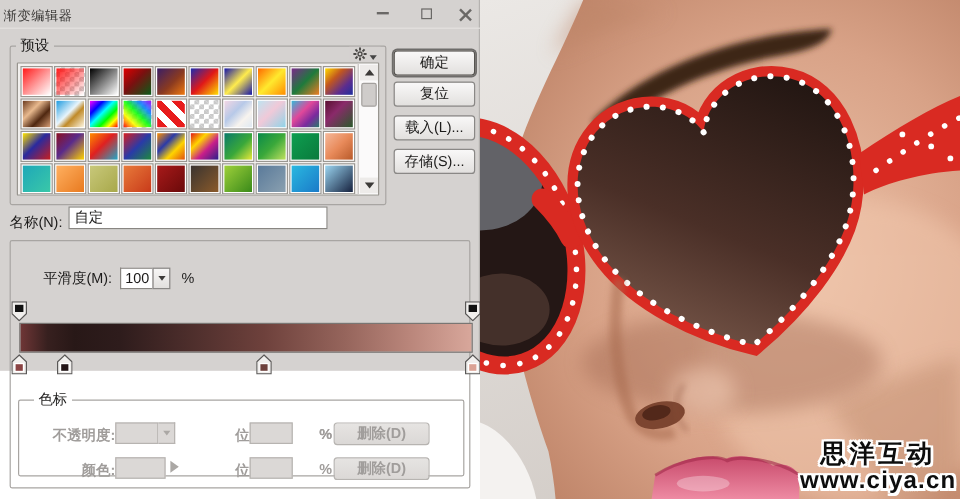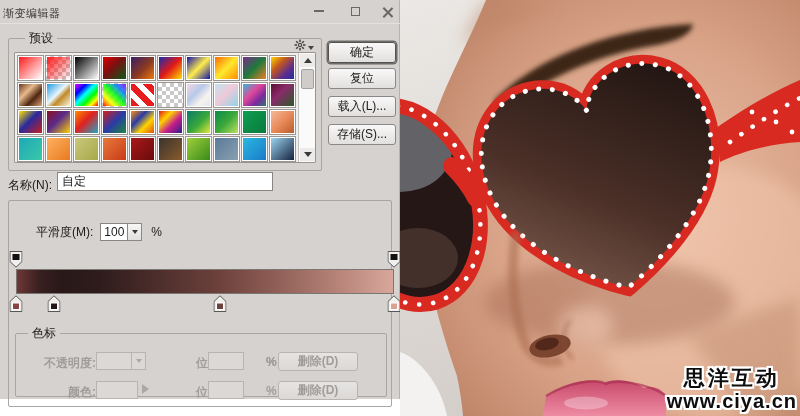--- a/index.html
+++ b/index.html
@@ -1,34 +1,34 @@
 <!DOCTYPE html>
 <html style="--dialog-bg: #d5d2d0; --frame-red: #d92a22; --lens-dark: #2a1a15; --skin: #d8a287; --lip-pink: #d95f7f; --panel-bg: #f2f0ee;"><head>
 <meta charset="utf-8">
 <style>
   :root{
     --dialog-bg:#d5d2d0; --panel-bg:#f2f0ee; --border-dark:#8a8886; --border-mid:#a8a5a2;
     --text:#1c1b1a; --text-disabled:#a09d9b; --frame-red:#d92a22; --lip-pink:#d95f7f;
   }
   *{box-sizing:border-box;margin:0;padding:0;font-family:"Liberation Sans","DejaVu Sans",sans-serif;}
   body{width:800px;height:416px;overflow:hidden;display:flex;background:#fff;}
-  .dialog{position:relative;width:400px;height:399px;background:var(--dialog-bg);border-right:1px solid #b5b2b0;flex:0 0 400px;}
+  .dialog{position:relative;width:400px;height:309px;background:var(--dialog-bg);border-right:1px solid #b5b2b0;flex:0 0 400px;}
   .titlebar{position:absolute;left:0;top:0;width:400px;height:24px;border-bottom:1px solid #e4e1df;}
   .title{position:absolute;left:3px;top:6px;font-size:11px;color:#3a3836;letter-spacing:.5px;}
   .wbtn{position:absolute;top:0;width:30px;height:22px;display:flex;align-items:center;justify-content:center;}
   .wbtn.minb{left:304px}.wbtn.maxb{left:340px}.wbtn.closeb{left:372px}
   .min-glyph{display:block;width:10px;height:2px;background:#6a6866;}
   .max-glyph{display:block;width:9px;height:9px;border:1.5px solid #6a6866;background:transparent;}
   .x-wrap{position:relative;width:11px;height:11px;}
   .x1,.x2{position:absolute;left:5px;top:0;width:1.6px;height:13px;background:#6a6866;}
   .x1{transform:rotate(45deg)}.x2{transform:rotate(-45deg)}
   .fs{position:absolute;border:1px solid var(--border-mid);border-radius:2px;background:transparent;}
   .fs legend{font-size:12px;color:var(--text);padding:0 4px;}
   .fs.presets{left:8px;top:30px;width:314px;height:141px;}
-  .fs.presets legend{margin-left:16px;}
+  .fs.presets legend{margin-left:4px;}
   .gear{position:absolute;left:282px;top:-8px;display:flex;align-items:center;background:var(--dialog-bg);padding:0 3px;}
   .gear-tri{width:0;height:0;border-left:3.5px solid transparent;border-right:3.5px solid transparent;border-top:4px solid #444;margin-left:2px;margin-top:5px;}
   .swatch-panel{position:absolute;left:14px;top:52px;width:302px;height:111px;background:var(--panel-bg);border:1px solid #98958f;border-radius:1px;overflow:hidden;}
   .swatch-grid{position:absolute;left:1px;top:1px;width:281px;display:grid;grid-template-columns:repeat(10,1fr);gap:1px;padding:1px;}
   .swatch{position:relative;height:26px;border:1px solid #9a9792;background:#fff;}
   .swatch.checker .swatch-fill::after{content:"";}
   .checker{background-color:#fff;background-image:linear-gradient(45deg,#c9c9c9 25%,transparent 25% 75%,#c9c9c9 75%),linear-gradient(45deg,#c9c9c9 25%,transparent 25% 75%,#c9c9c9 75%);background-position:0 0,4px 4px;background-size:8px 8px;}
   .swatch-fill{position:absolute;inset:1px;}
   .vscroll{position:absolute;right:0;top:0;width:17px;height:109px;background:#fbfafa;border-left:1px solid #c3c0bd;}
   .sarrow{position:absolute;left:1px;width:15px;height:13px;background:#edebe9;display:flex;align-items:center;justify-content:center;}

